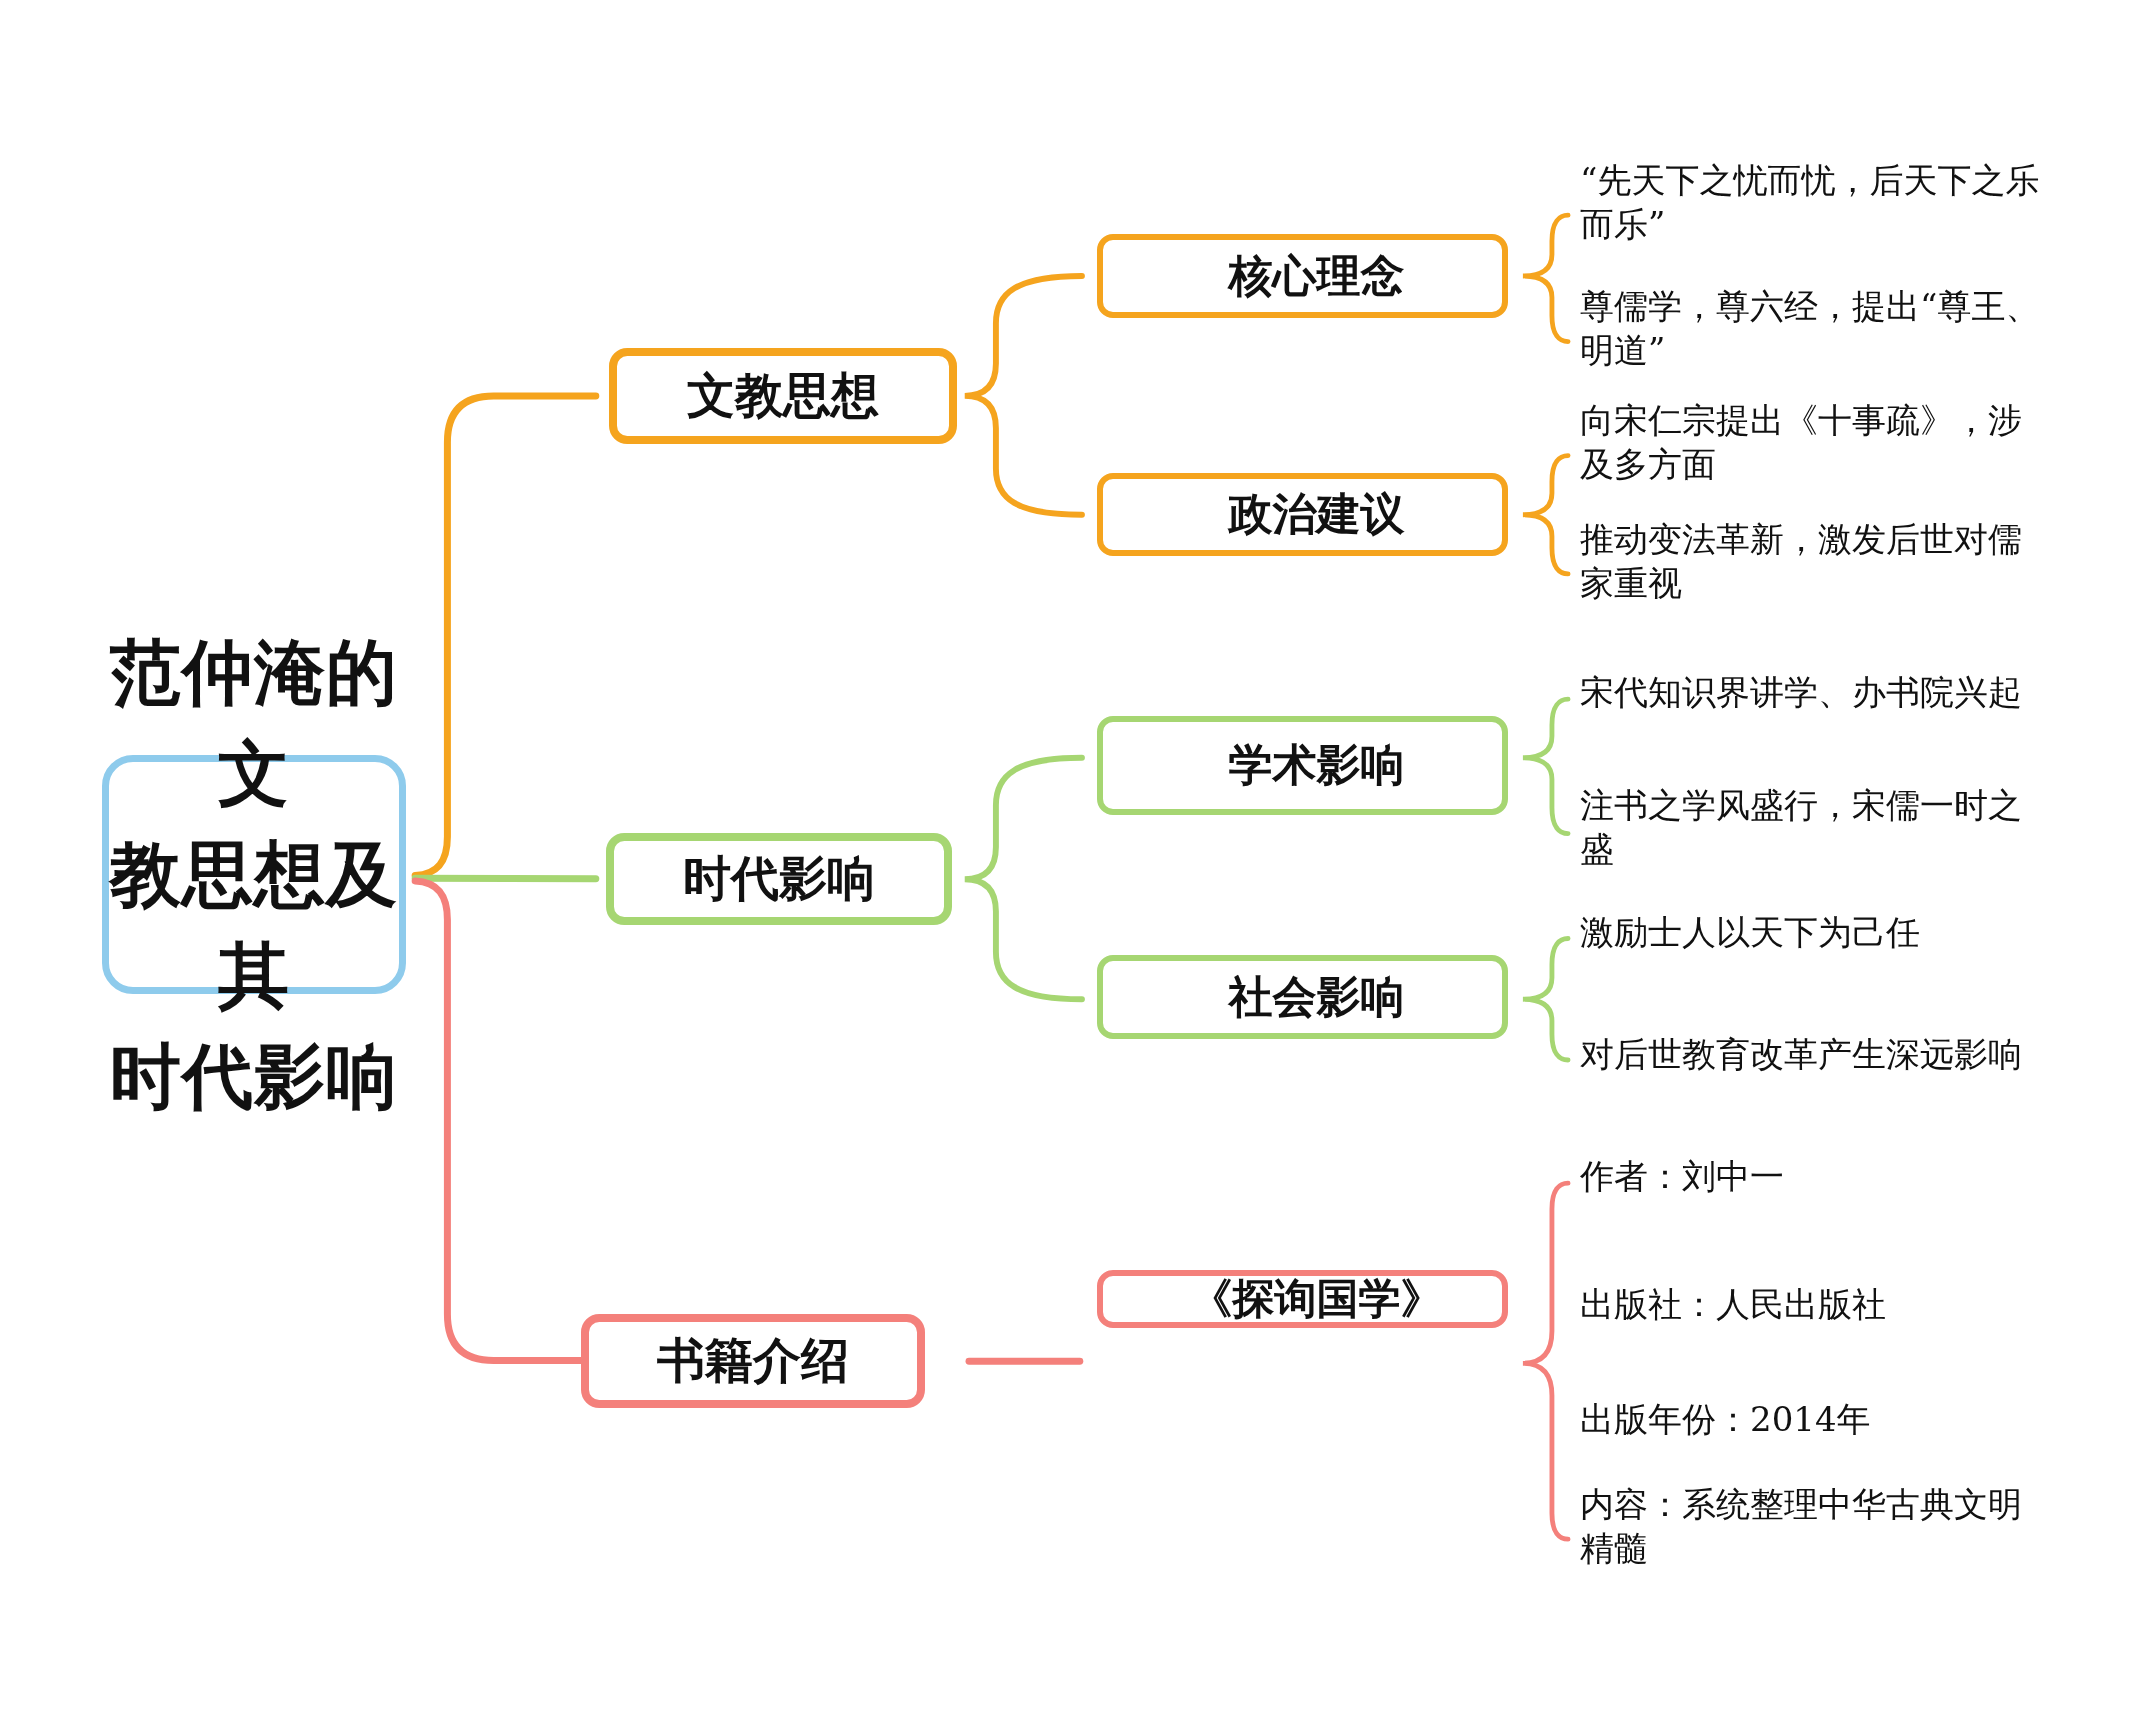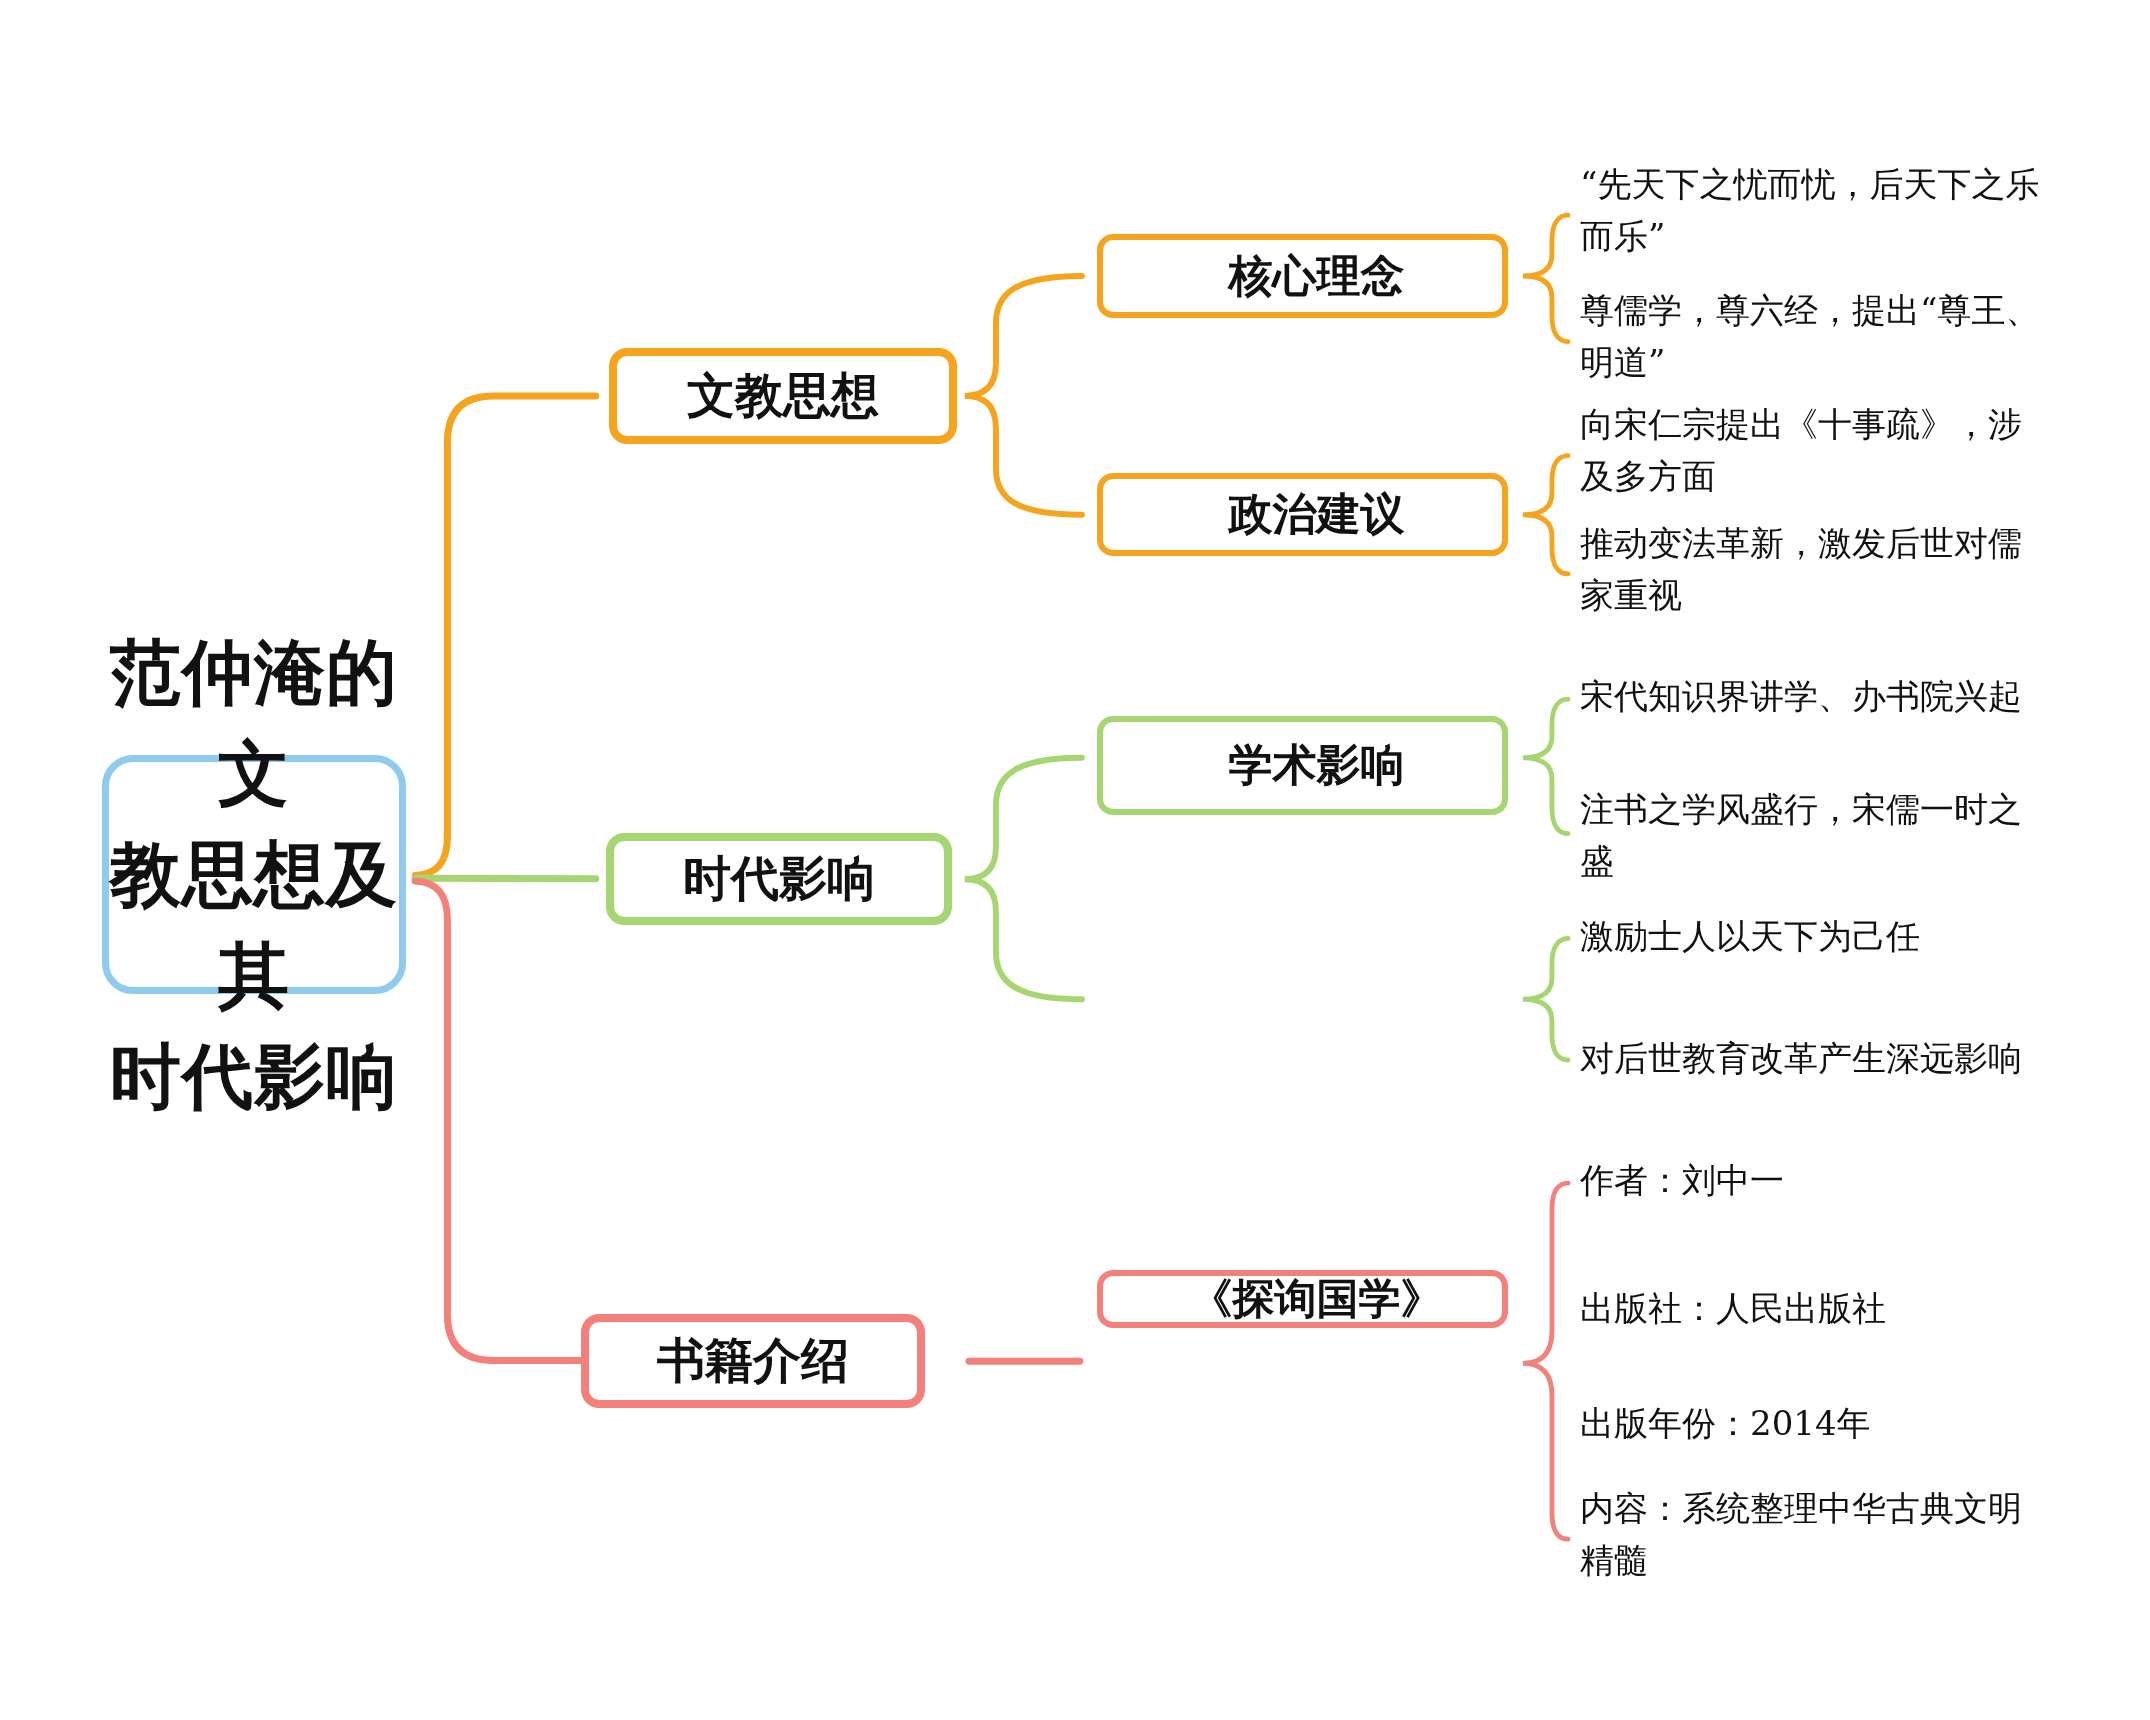--- a/index.html
+++ b/index.html
@@ -30,21 +30,21 @@
   .b-green{border:8px solid #A6D672;}
   .b-red{border:8px solid #F4807B;}
   .child-node{border-radius:16px;font-size:44px;padding-left:28px;}
   .c-orange{border:6.5px solid #F5A41E;}
   .c-green{border:6.5px solid #A6D672;}
   .c-red{border:6.5px solid #F4807B;}
   .leaf{
     position:absolute;
     width:543px;
     font-size:34px;
-    line-height:52px;
+    line-height:44px;
     font-weight:400;
     white-space:pre-line;
     text-align:left;
     color:#111111;
   }
 </style>
 </head>
 <body>
 
 <div id="canvas">
@@ -84,20 +84,23 @@
 
   <div class="node child-node c-orange" style="left:1097px;top:234px;width:411px;height:84px">
     <span>核心理念</span>
   </div>
   <div class="node child-node c-orange" style="left:1097px;top:473px;width:411px;height:83px">
     <span>政治建议</span>
   </div>
   <div class="node child-node c-green" style="left:1097px;top:716px;width:411px;height:99px">
     <span>学术影响</span>
   </div>
+  <div class="node child-node c-green" style="left:1097px;top:955px;width:411px;height:84px">
+    <span>社会影响</span>
+  </div>
   <div class="node child-node c-red" style="left:1097px;top:1270px;width:411px;height:58px;font-size:42px">
     <span>《探询国学》</span>
   </div>
 
   <div class="leaf" style="left:1580px;top:158px">“先天下之忧而忧，后天下之乐
 而乐”</div>
   <div class="leaf" style="left:1580px;top:284px">尊儒学，尊六经，提出“尊王、
 明道”</div>
 
   <div class="leaf" style="left:1580px;top:398px">向宋仁宗提出《十事疏》，涉

